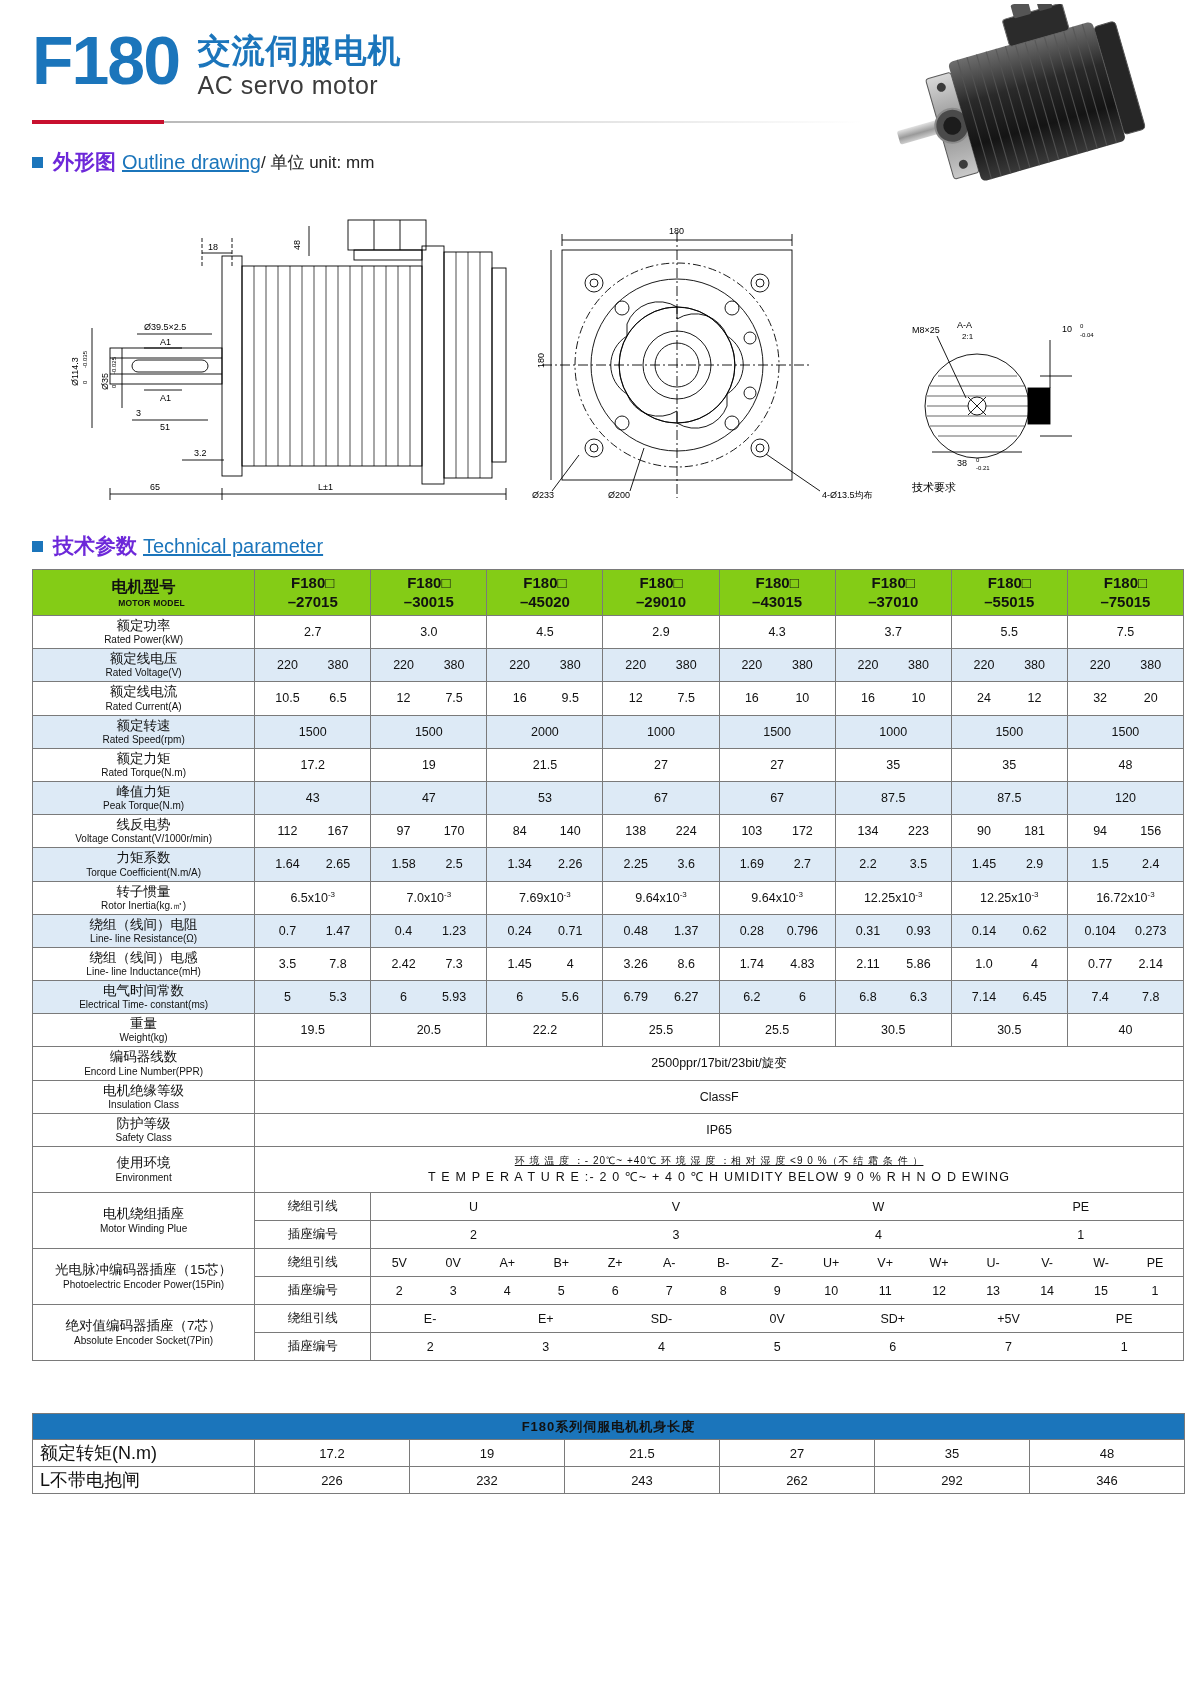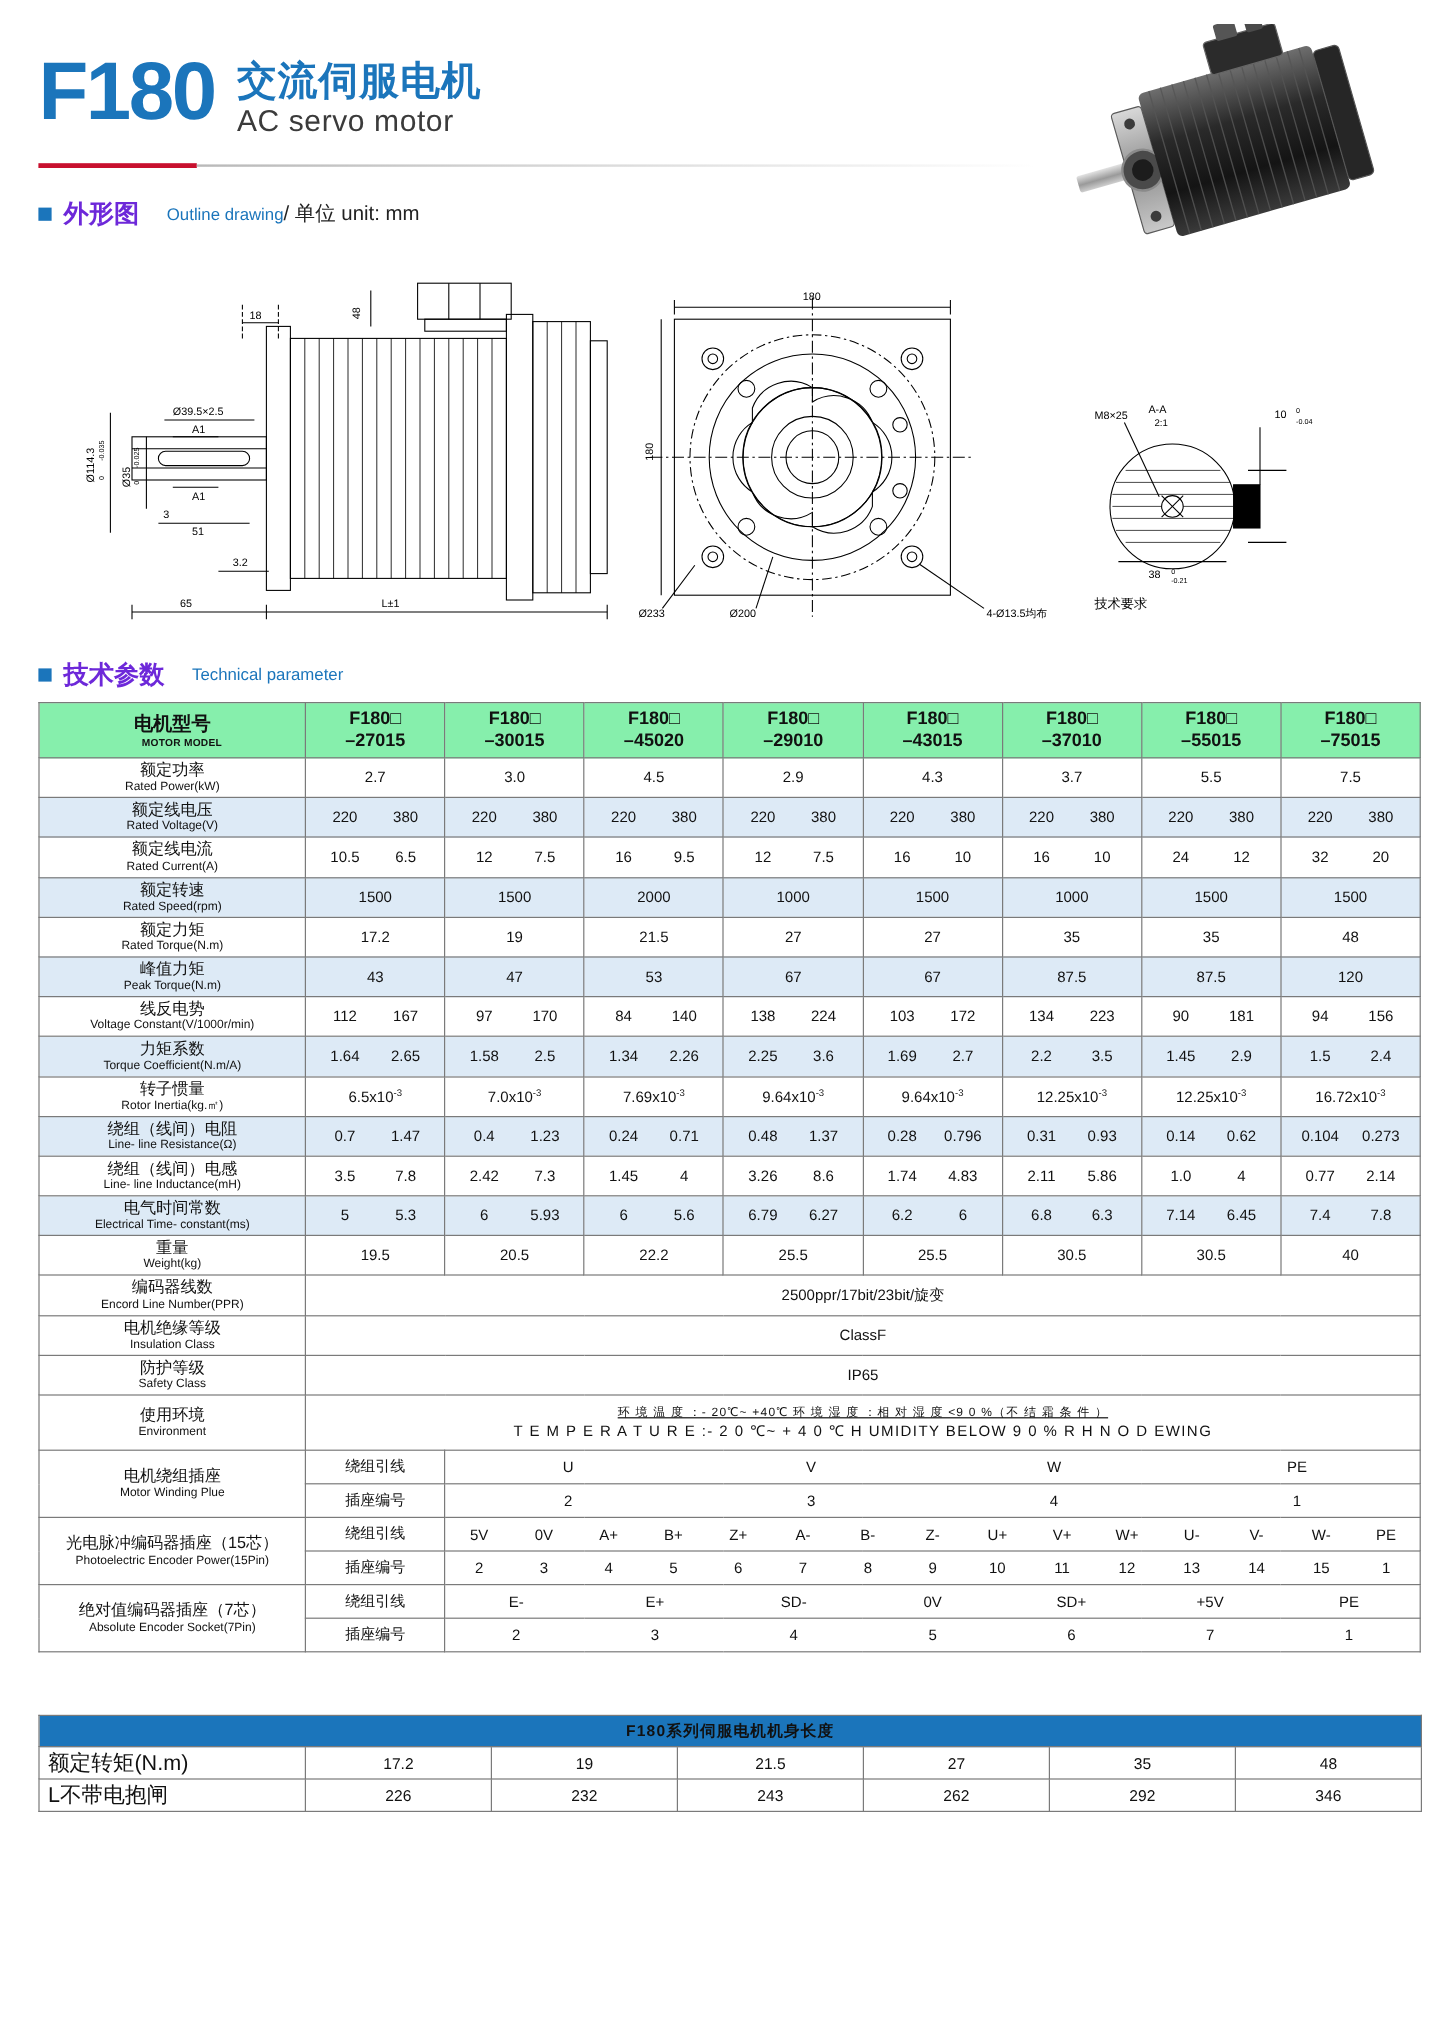--- a/index.html
+++ b/index.html
@@ -5,54 +5,54 @@
   * { box-sizing: border-box; }
   html, body { margin:0; padding:0; }
   body {
     width:1200px; height:1690px;
     background:#ffffff;
     font-family:"Liberation Sans", sans-serif;
     color:#1a1a1a;
     position:relative;
     overflow:hidden;
   }
-  .page { position:relative; width:1200px; height:1690px; padding:16px 24px; }
+  .page { position:relative; width:1200px; height:1690px; padding:0 24px; }
 
   
   .header { position:relative; height:200px; }
   .title-block { position:absolute; left:8px; top:28px; }
   .model-title {
     font-size:68px; font-weight:bold; color:#1b75bb; letter-spacing:-2px;
     line-height:0.95; display:inline-block; vertical-align:top;
   }
   .title-right { display:inline-block; vertical-align:top; margin-left:14px; padding-top:4px; }
   .title-cn { font-size:33px; font-weight:bold; color:#1b75bb; line-height:1.15; letter-spacing:1px;}
   .title-en { font-size:25px; color:#3b3b3b; line-height:1.2; letter-spacing:0.5px; }
   .rule-red { position:absolute; left:8px; top:120px; width:132px; height:4px; background:#c8102e; }
   .rule-grey { position:absolute; left:140px; top:121px; width:700px; height:2px;
      background:linear-gradient(to right,#b9b9b9,#ffffff); }
 
   .section-head { position:absolute; left:8px; }
   .section-head .sq { display:inline-block; width:11px; height:11px; background:#1b75bb; margin-right:10px; vertical-align:middle; }
   .sh-cn { font-size:21px; font-weight:bold; color:#6d28d9; vertical-align:middle; }
-  .sh-en { font-size:14px; color:#1b75bb; vertical-align:middle; margin-left:23px;}
+  .sh-en { font-size:20px; color:#1b75bb; vertical-align:middle; margin-left:6px;text-decoration:underline;}
   .sh-extra { font-size:17px; color:#222; vertical-align:middle; }
 
   
   .motor-photo { position:absolute; right:10px; top:4px; width:290px; height:200px; }
 
   
   .drawing-wrap { position:relative; margin-top:8px; height:330px; }
 
   
   table.spec { border-collapse:collapse; width:1152px; margin-left:8px; table-layout:fixed; }
   table.spec td, table.spec th {
     border:1px solid #7a7a7a; font-size:12.5px; text-align:center; padding:2px 1px; color:#111;
   }
-  .hdr-row th { background:#86efac; height:46px; }
+  .hdr-row th { background:#84cc16; height:46px; }
   .hdr-model { font-size:16px; font-weight:bold; }
   .hdr-model-en { font-size:8.5px; font-weight:bold; letter-spacing:0.2px;margin-left:16px; }
   .colhead { font-size:15px; font-weight:bold; line-height:1.25; }
   .rowlabel { text-align:left; padding-left:7px; line-height:1.2; }
   .rowlabel .cn { font-size:13.5px; display:block; }
   .rowlabel .en { font-size:10px; display:block; color:#111; }
   .band { background:#ddeaf6; }
   .dual { display:flex; justify-content:space-around; align-items:center; padding:0 6px;}
   .dual span { flex:1; }
   td.tall { height:31px; }

